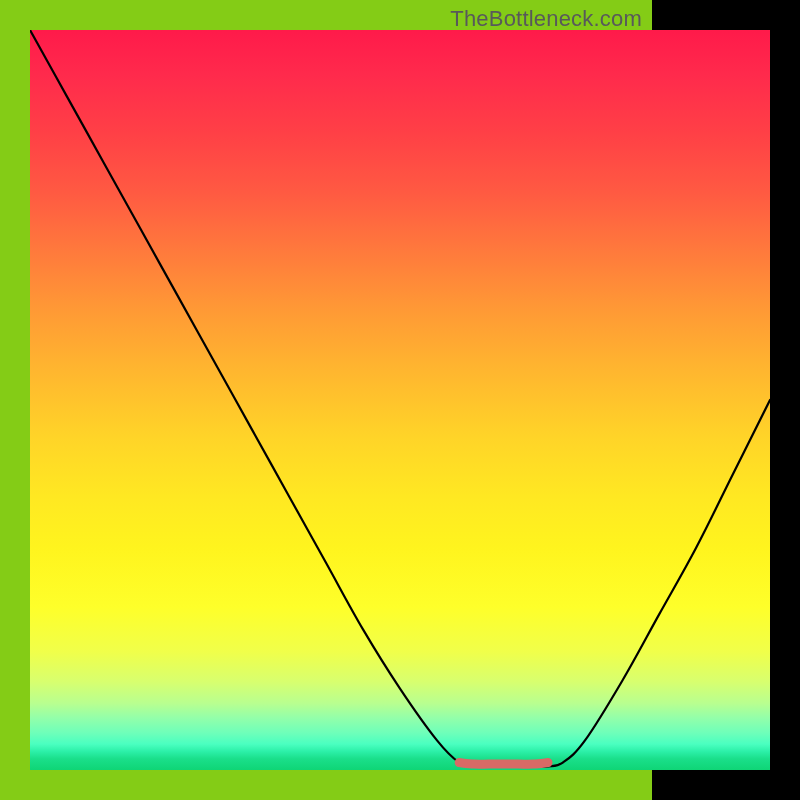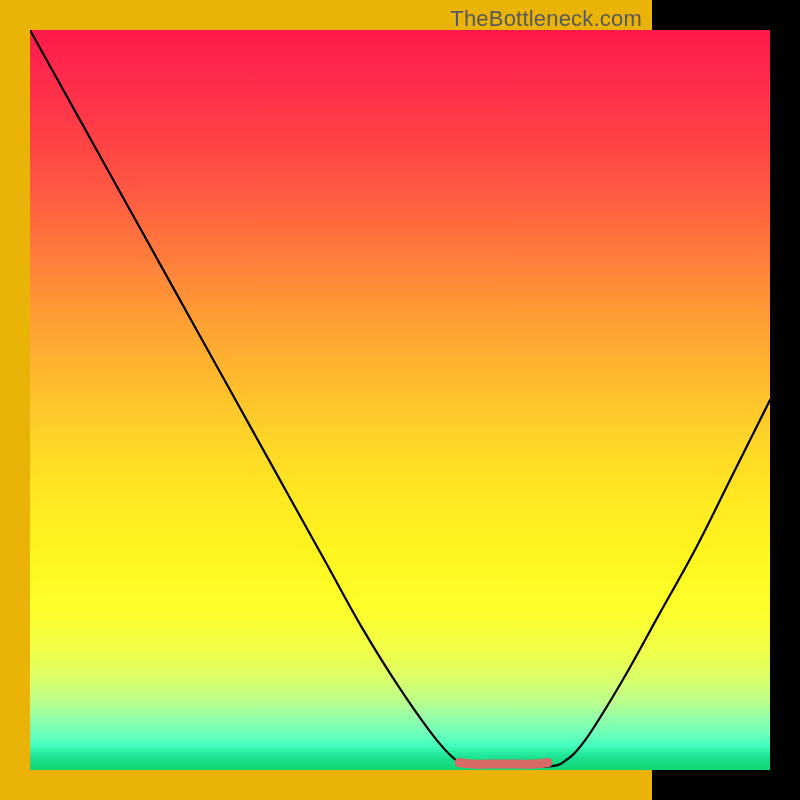--- a/index.html
+++ b/index.html
@@ -1,21 +1,21 @@
 <!DOCTYPE html>
 <html><head>
 <meta charset="utf-8">
 <style>
   * { margin: 0; padding: 0; box-sizing: border-box; }
   html, body { width: 800px; height: 800px; overflow: hidden; background: #000; }
   .container {
     position: relative;
     width: 652px;
     height: 800px;
-    background: #eab308;
+    background: #84cc16;
   }
   .watermark {
     position: absolute;
     top: 6px;
     right: 10px;
     font-family: Arial, Helvetica, sans-serif;
     font-size: 22px;
     color: #58595b;
     font-weight: 500;
     z-index: 10;

